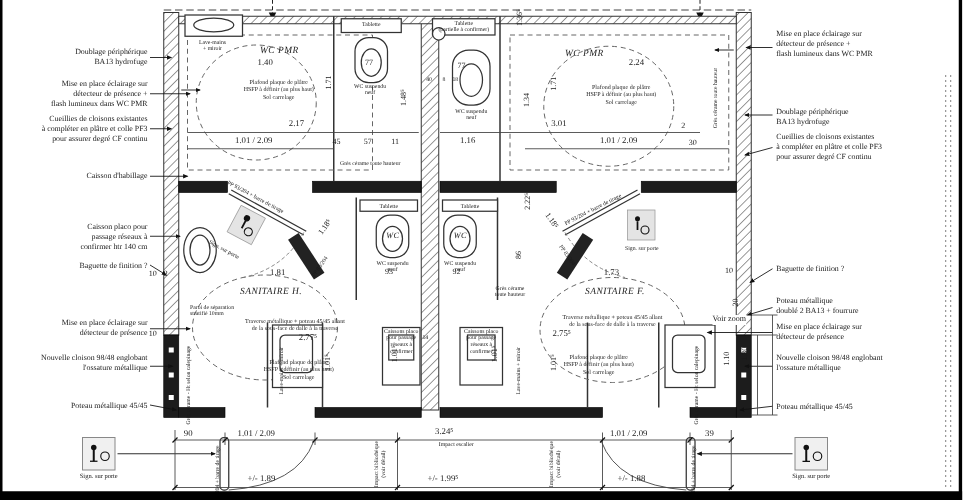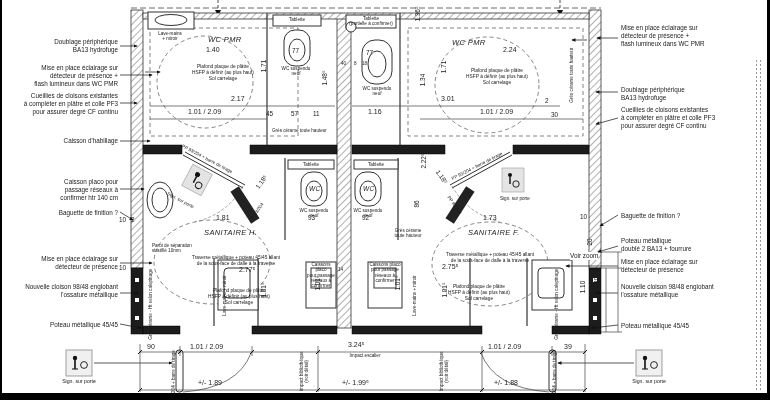--- a/index.html
+++ b/index.html
@@ -1,17 +1,17 @@
 <!DOCTYPE html>
 <html><head>
 <meta charset="utf-8">
 <style>
   html,body{margin:0;padding:0;background:#fff;}
   #stage{position:relative;width:770px;height:400px;background:#fff;overflow:hidden;
-         font-family:Liberation Sans, sans-serif;color:#1a1a1a;}
+         font-family:Liberation Serif, serif;color:#1a1a1a;}
   svg{position:absolute;left:0;top:0;}
   .txt{position:absolute;white-space:pre-line;line-height:1.25;}
   .al{font-size:6.3px;text-align:right;width:112px;}
   .ar{font-size:6.3px;text-align:left;width:148px;}
   .dim{font-size:6.4px;}
   .dimb{font-size:7px;}
   .tiny{font-size:4.6px;line-height:1.15;}
   .note{font-size:4.8px;text-align:center;line-height:1.2;}
   .room{font-style:italic;font-size:7.5px;letter-spacing:.4px;}
   .ctr{text-align:center;}
@@ -261,21 +261,21 @@
   <div class="txt ar" style="left:621px;top:258px">Mise en place éclairage sur
 détecteur de présence</div>
   <div class="txt ar" style="left:621px;top:283px">Nouvelle cloison 98/48 englobant
 l'ossature métallique</div>
   <div class="txt ar" style="left:621px;top:322px">Poteau métallique 45/45</div>
   <div class="txt signlbl" style="left:621px;top:378px">Sign. sur porte</div>
   <div class="txt dim" style="left:570px;top:252px;background:#fff">Voir zoom</div>
 
   <div class="txt room" style="left:208px;top:35px">WC PMR</div>
   <div class="txt room" style="left:452px;top:38px">WC PMR</div>
-  <div class="txt room" style="left:204px;top:228px">SANITAIRE H.</div>
+  <div class="txt room" style="left:192px;top:228px">SANITAIRE H.</div>
   <div class="txt room" style="left:468px;top:228px">SANITAIRE F.</div>
 
   <div class="txt note" style="left:180px;top:64px;width:86px">Plafond plaque de plâtre
 HSFP à définir (au plus haut)
 Sol carrelage</div>
   <div class="txt note" style="left:452px;top:68px;width:90px">Plafond plaque de plâtre
 HSFP à définir (au plus haut)
 Sol carrelage</div>
   <div class="txt note" style="left:196px;top:288px;width:86px">Plafond plaque de plâtre
 HSFP à définir (au plus haut)

